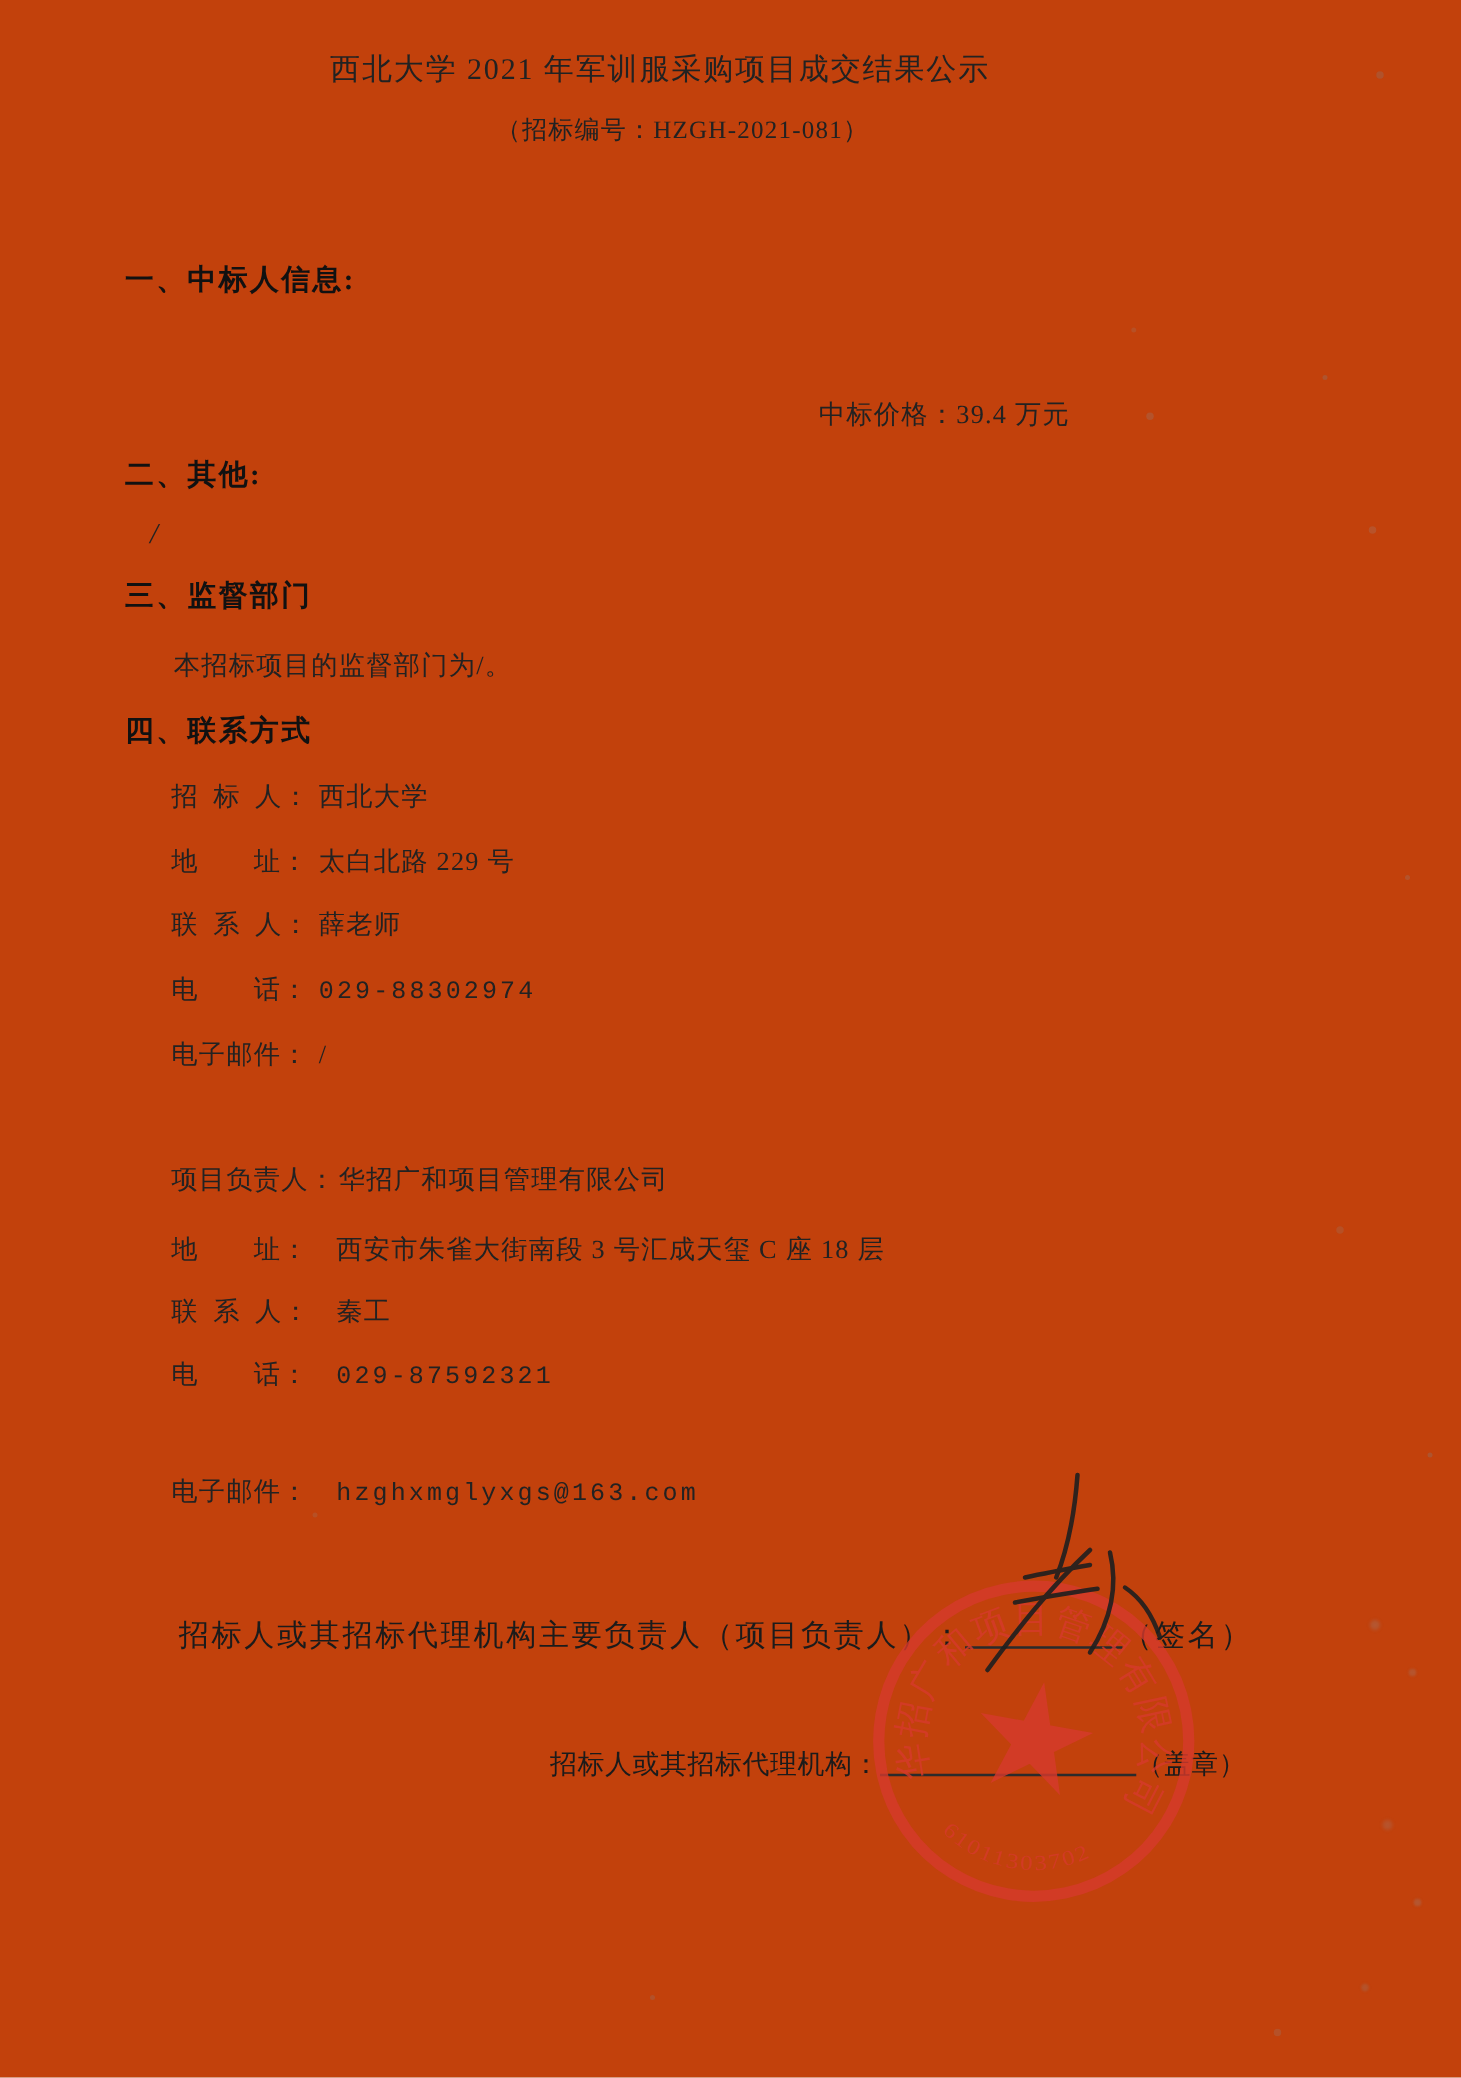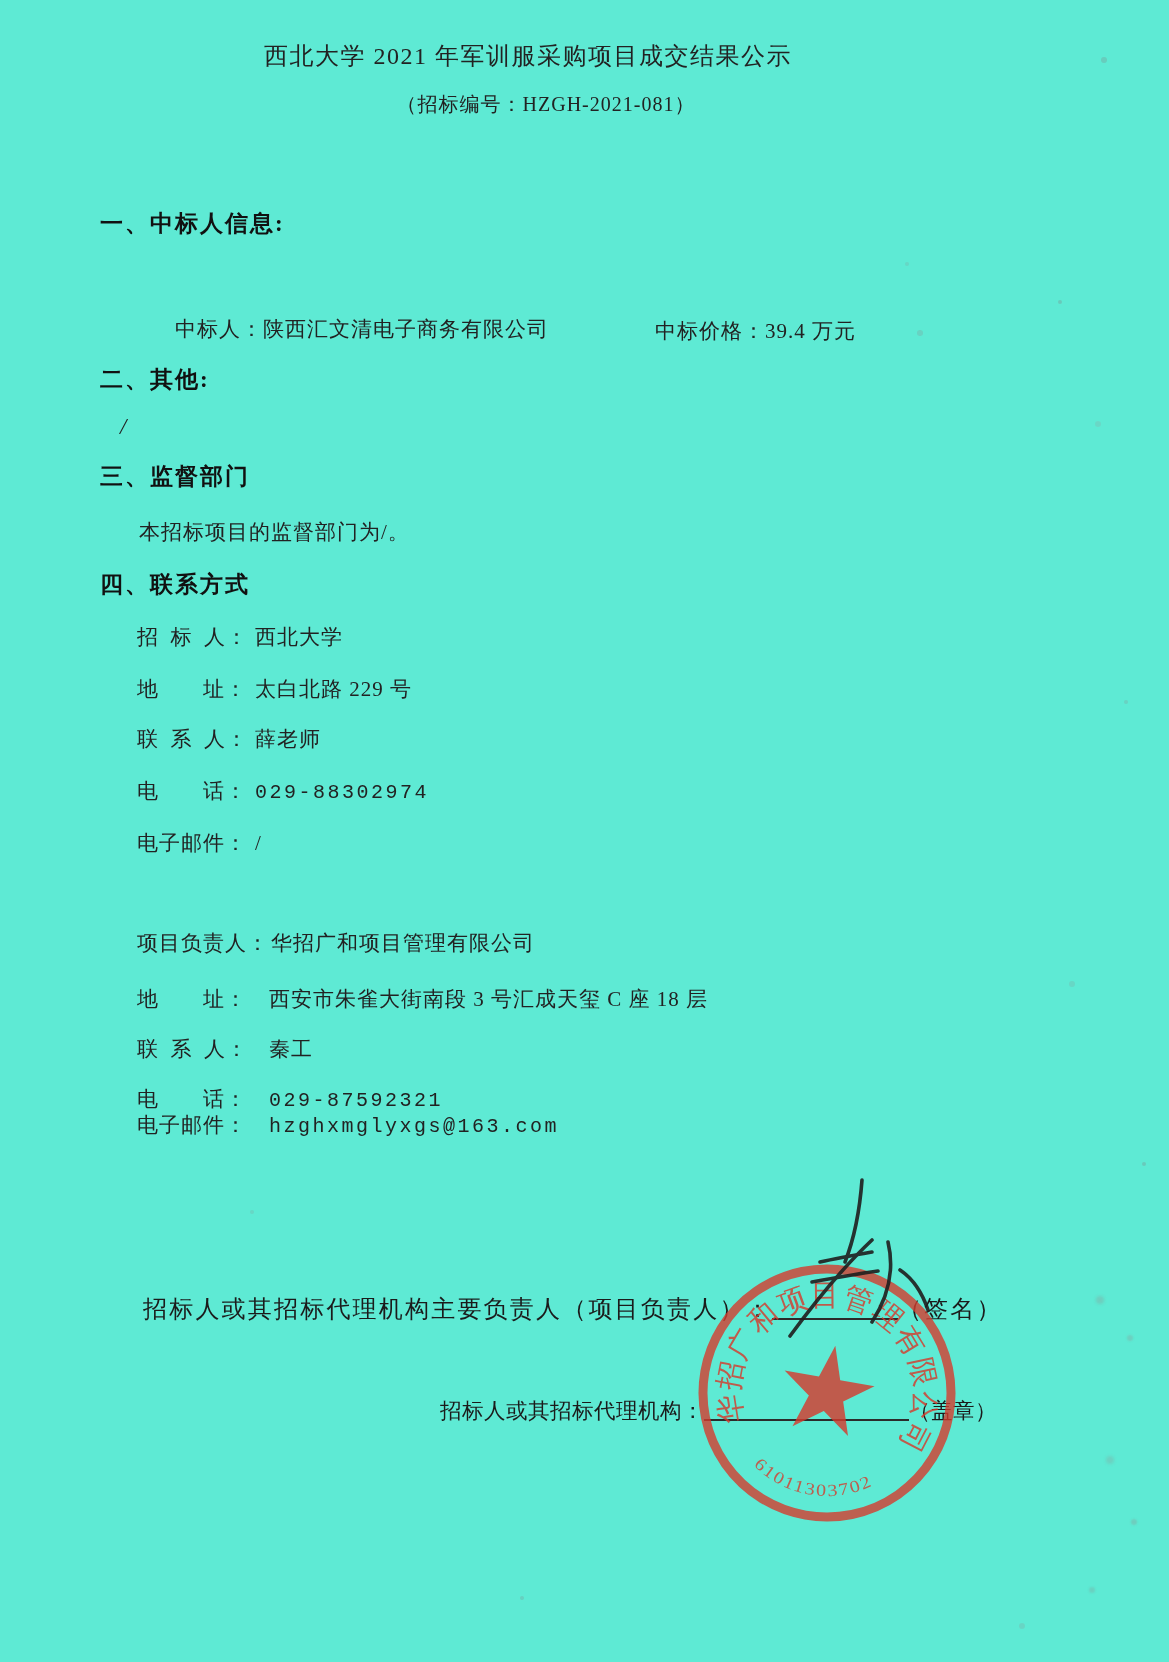--- a/index.html
+++ b/index.html
@@ -1,19 +1,19 @@
 <!DOCTYPE html>
 <html><head>
 <meta charset="utf-8">
 <style>
   html,body{margin:0;padding:0;background:#e8e8e8;}
   .page{
     position:relative;
     width:1169px;height:1662px;
-    background:#5eead4;
+    background:#c2410c;
     margin:0 auto;
     overflow:hidden;
     font-family:"Liberation Serif","DejaVu Serif",serif;
     color:#1d1d1d;
     text-decoration:underline;
   }
   .abs{position:absolute;line-height:1.25;white-space:nowrap;}
   .center{left:0;width:1056px;text-align:center;}
   .title{font-size:24px;letter-spacing:1.5px;color:#222;}
   .subtitle{font-size:20px;letter-spacing:1px;color:#222;margin-left:18px;}
@@ -57,23 +57,20 @@
 <body>
 
 <div class="page">
 
   <div class="noise"></div>
 
   <div class="abs center title" style="top:41px">西北大学 2021 年军训服采购项目成交结果公示</div>
   <div class="abs center subtitle" style="top:92px">（招标编号：HZGH-2021-081）</div>
 
   <div class="abs h" style="left:100px;top:210px">一、中标人信息:</div>
-  <div class="abs body" style="left:175px;top:316px">
-    <span>中标人：</span><span>陕西汇文清电子商务有限公司</span>
-  </div>
   <div class="abs body" style="left:655px;top:318px">
     <span>中标价格：</span><span>39.4 万元</span>
   </div>
 
   <div class="abs h" style="left:100px;top:366px">二、其他:</div>
   <div class="abs body slash" style="left:120px;top:413px">/</div>
 
   <div class="abs h" style="left:100px;top:463px">三、监督部门</div>
   <div class="abs body" style="left:139px;top:519px">本招标项目的监督部门为/。</div>
 
@@ -100,21 +97,21 @@
   </div>
   <div class="abs body agency" style="left:137px;top:986px">
     <span class="lbl">地　　址：</span><span class="val">西安市朱雀大街南段 3 号汇成天玺 C 座 18 层</span>
   </div>
   <div class="abs body agency" style="left:137px;top:1036px">
     <span class="lbl">联 系 人：</span><span class="val">秦工</span>
   </div>
   <div class="abs body agency" style="left:137px;top:1086px">
     <span class="lbl">电　　话：</span><span class="val mono">029-87592321</span>
   </div>
-  <div class="abs body agency" style="left:137px;top:1112px">
+  <div class="abs body agency" style="left:137px;top:1180px">
     <span class="lbl">电子邮件：</span><span class="val mono">hzghxmglyxgs@163.com</span>
   </div>
 
   <div class="abs sig2" style="left:440px;top:1398px">
     <span>招标人或其招标代理机构：</span><span class="blank blank2"></span><span>（盖章）</span>
   </div>
   <div class="abs sig1" style="left:143px;top:1294px">
     <span>招标人或其招标代理机构主要负责人（项目负责人）：</span><span class="blank blank1"></span><span>（签名）</span>
   </div>
 

